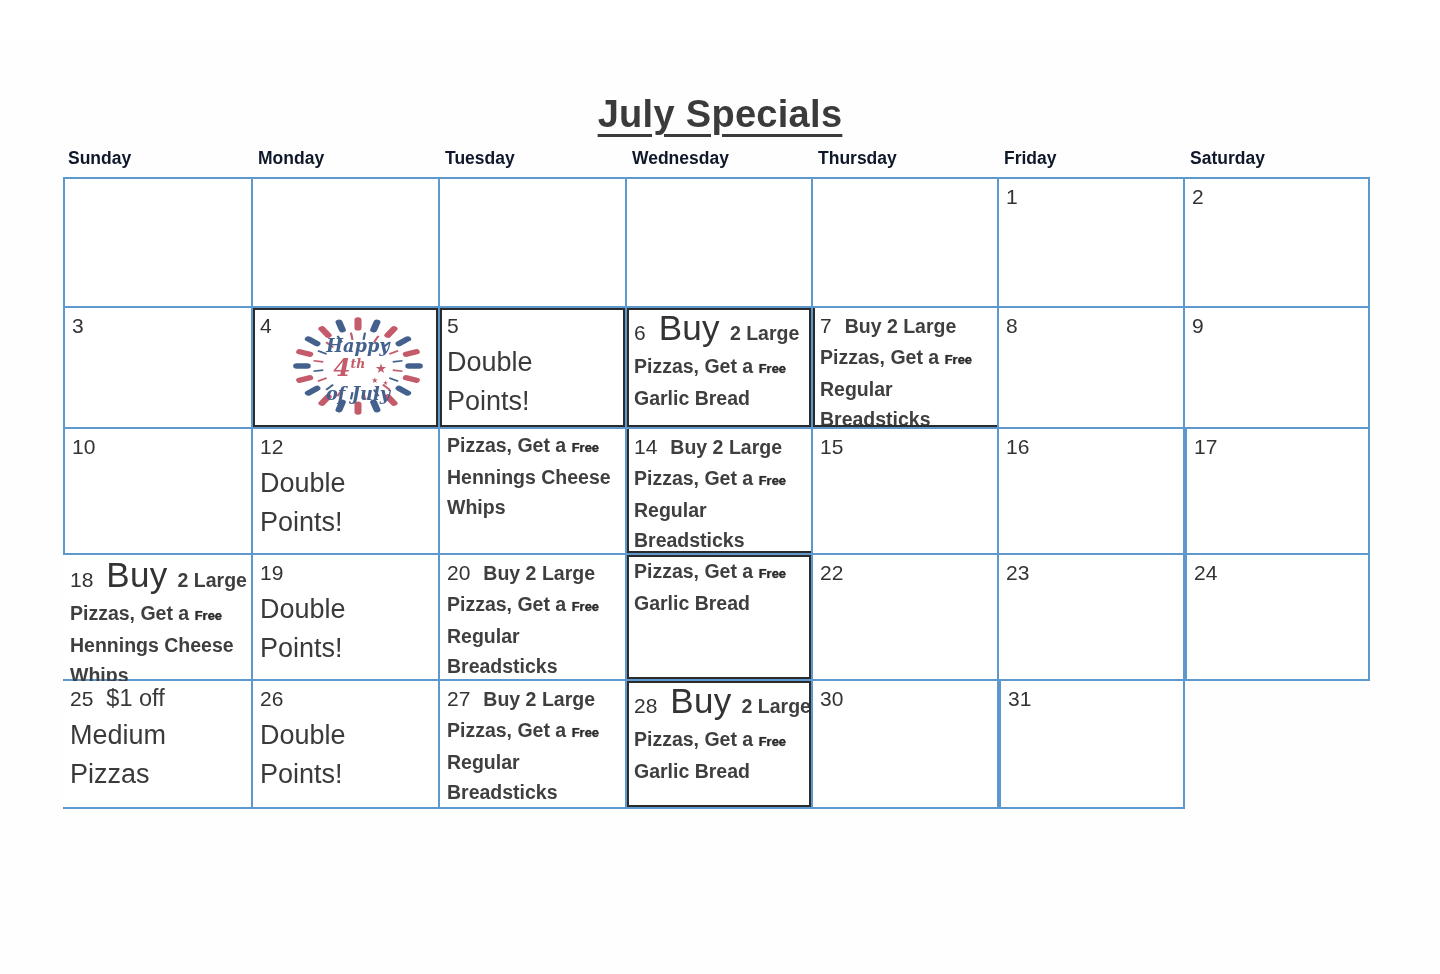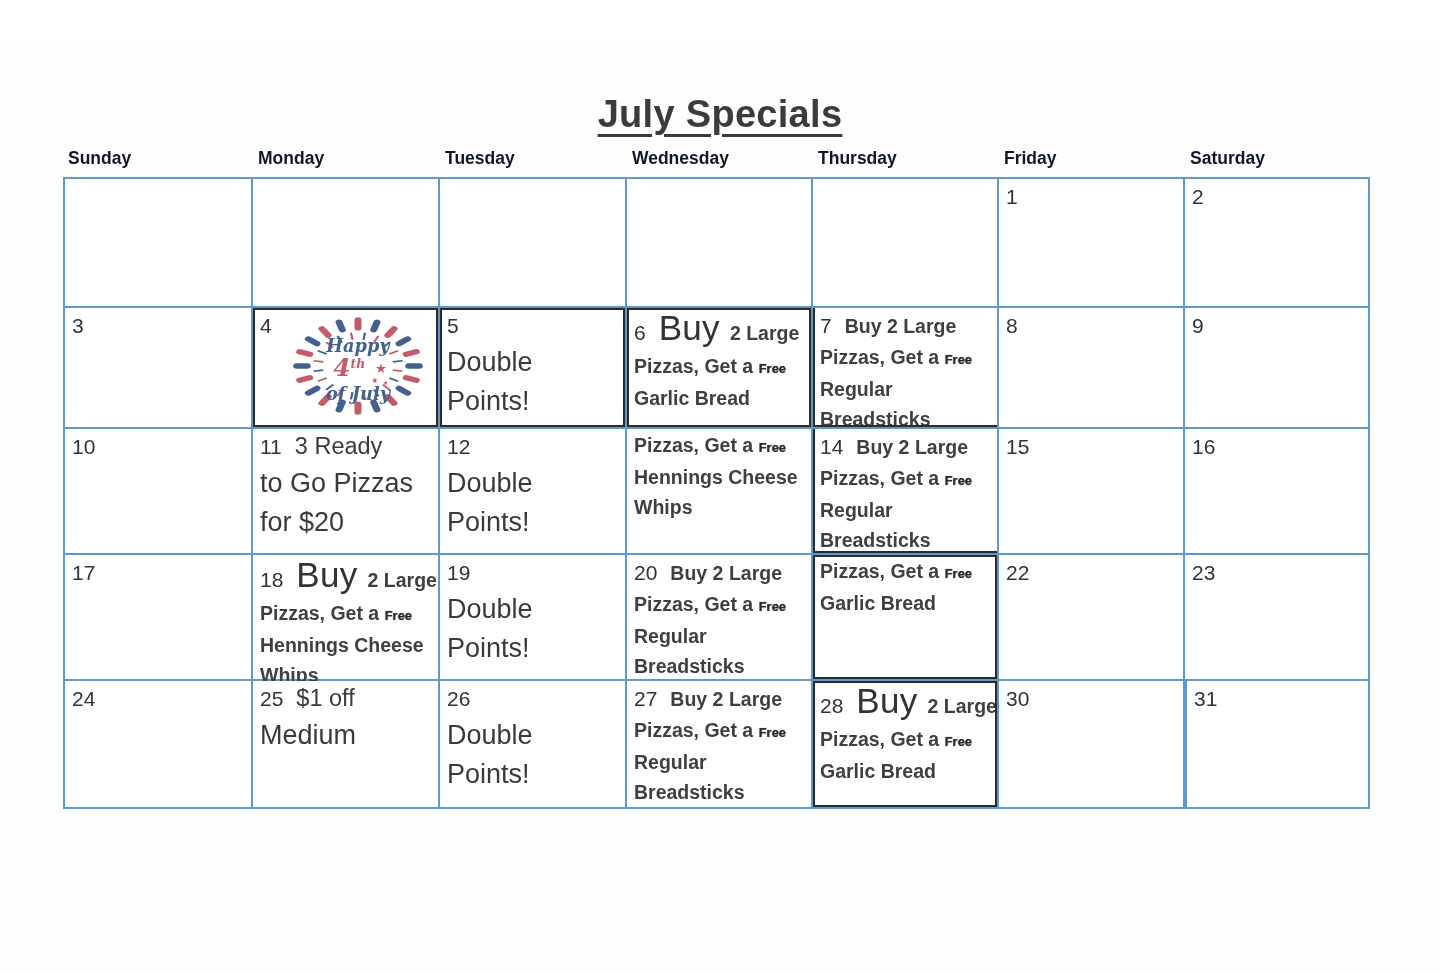--- a/index.html
+++ b/index.html
@@ -177,25 +177,20 @@
       <div class="cell">
         <div class="ln ln1"><span class="d-num">8</span></div>
       </div>
       <div class="cell">
         <div class="ln ln1"><span class="d-num">9</span></div>
       </div>
       <div class="cell c0">
         <div class="ln ln1"><span class="d-num">10</span></div>
       </div>
       <div class="cell">
-        <div class="ln ln1"><span class="d-num">11</span><span class="sg-plain inline-gap">3 Ready</span></div>
-        <div class="pln">to Go Pizzas</div>
-        <div class="pln">for $20</div>
-      </div>
-      <div class="cell">
         <div class="ln ln1"><span class="d-num">12</span></div>
         <div class="pln">Double</div>
         <div class="pln">Points!</div>
       </div>
       <div class="cell">
         <div class="ln"><span class="sg-md">Pizzas, Get a </span><span class="sg-free">Free</span></div>
         <div class="ln"><span class="sg-md">Hennings Cheese</span></div>
         <div class="ln"><span class="sg-md">Whips</span></div>
       </div>
       <div class="cell edge">
@@ -239,20 +234,21 @@
       </div>
       <div class="cell">
         <div class="ln ln1"><span class="d-num">23</span></div>
       </div>
       <div class="cell c0">
         <div class="ln ln1"><span class="d-num">24</span></div>
       </div>
       <div class="cell">
         <div class="ln ln1"><span class="d-num">25</span><span class="sg-plain inline-gap">$1 off</span></div>
         <div class="pln">Medium</div>
+        <div class="pln">Pizzas</div>
       </div>
       <div class="cell">
         <div class="ln ln1"><span class="d-num">26</span></div>
         <div class="pln">Double</div>
         <div class="pln">Points!</div>
       </div>
       <div class="cell">
         <div class="ln ln1"><span class="d-num">27</span><span class="sg-md inline-gap">Buy 2 Large</span></div>
         <div class="ln"><span class="sg-md">Pizzas, Get a </span><span class="sg-free">Free</span></div>
         <div class="ln"><span class="sg-md">Regular</span></div>

